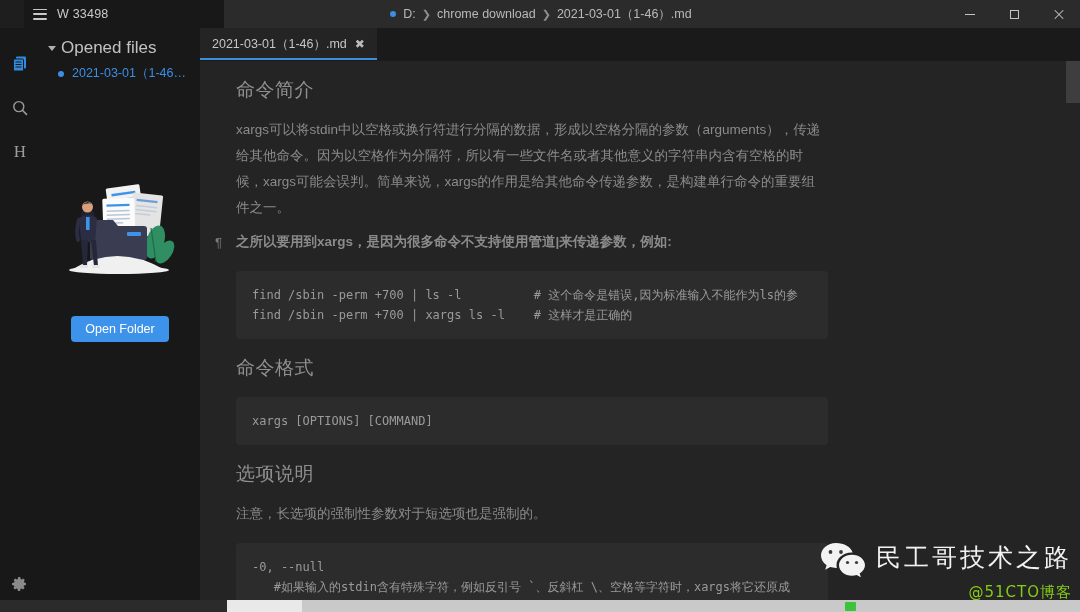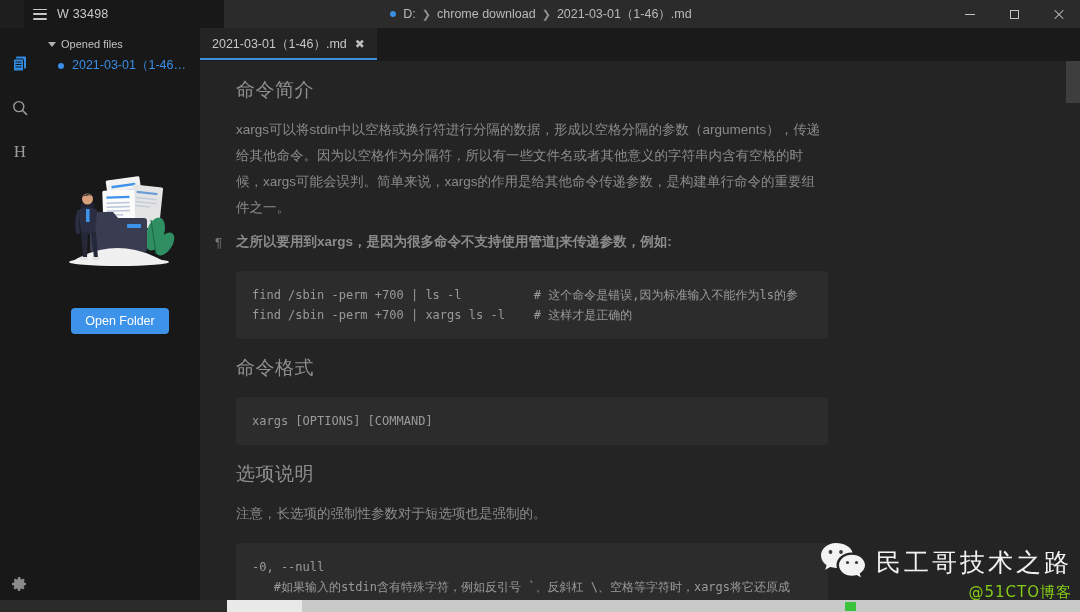--- a/index.html
+++ b/index.html
@@ -101,21 +101,21 @@
   .sidebar {
     width: 160px; flex: 0 0 160px;
     background: #181818;
     display: flex; flex-direction: column;
     padding-top: 6px;
     overflow: hidden;
   }
   .tree-header {
     display: flex; align-items: center; gap: 5px;
     padding: 4px 6px 4px 8px;
-    color: #c2c2c2; font-size: 11px;
+    color: #c2c2c2; font-size: 17px;
   }
   .caret {
     width: 0; height: 0;
     border-left: 4.5px solid transparent;
     border-right: 4.5px solid transparent;
     border-top: 5.5px solid #b0b0b0;
   }
   .tree-item {
     display: flex; align-items: center; gap: 8px;
     padding: 3px 4px 3px 18px;
@@ -225,21 +225,21 @@
     background: #3e3e3e;
   }
 
   
   .watermark {
     position: absolute;
     right: 8px; bottom: 10px;
     display: flex; flex-direction: column; align-items: flex-end;
     pointer-events: none;
   }
-  .wm-row { display: flex; align-items: flex-end; gap: 10px; }
+  .wm-row { display: flex; align-items: flex-start; gap: 10px; }
   .wm-text {
     color: #f2f2f2; font-size: 25px; letter-spacing: 3px;
     font-family: "DejaVu Sans", sans-serif;
   }
   .wm-sub {
     color: #84cc16; font-size: 15px; margin-top: 4px; letter-spacing: 1px;
     font-family: "DejaVu Sans", sans-serif;
   }
 
   

